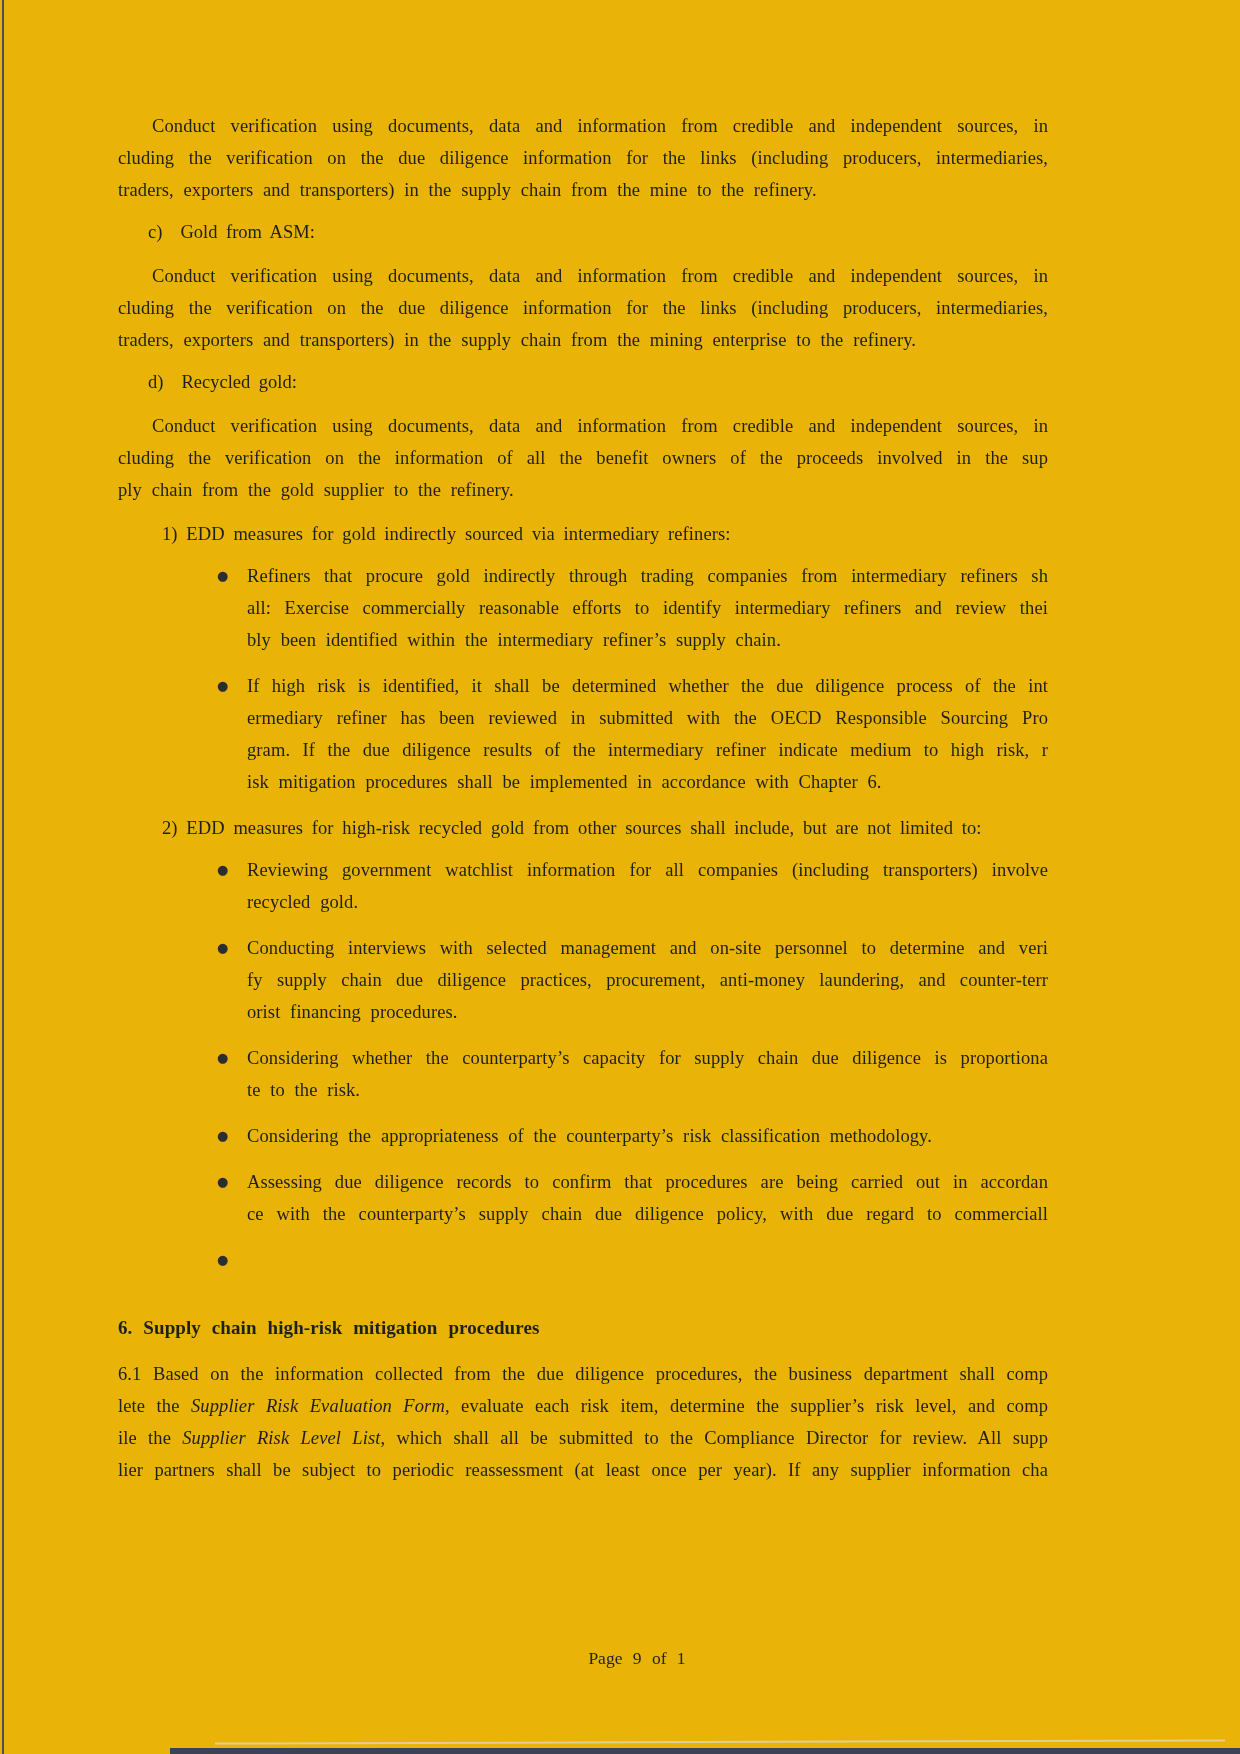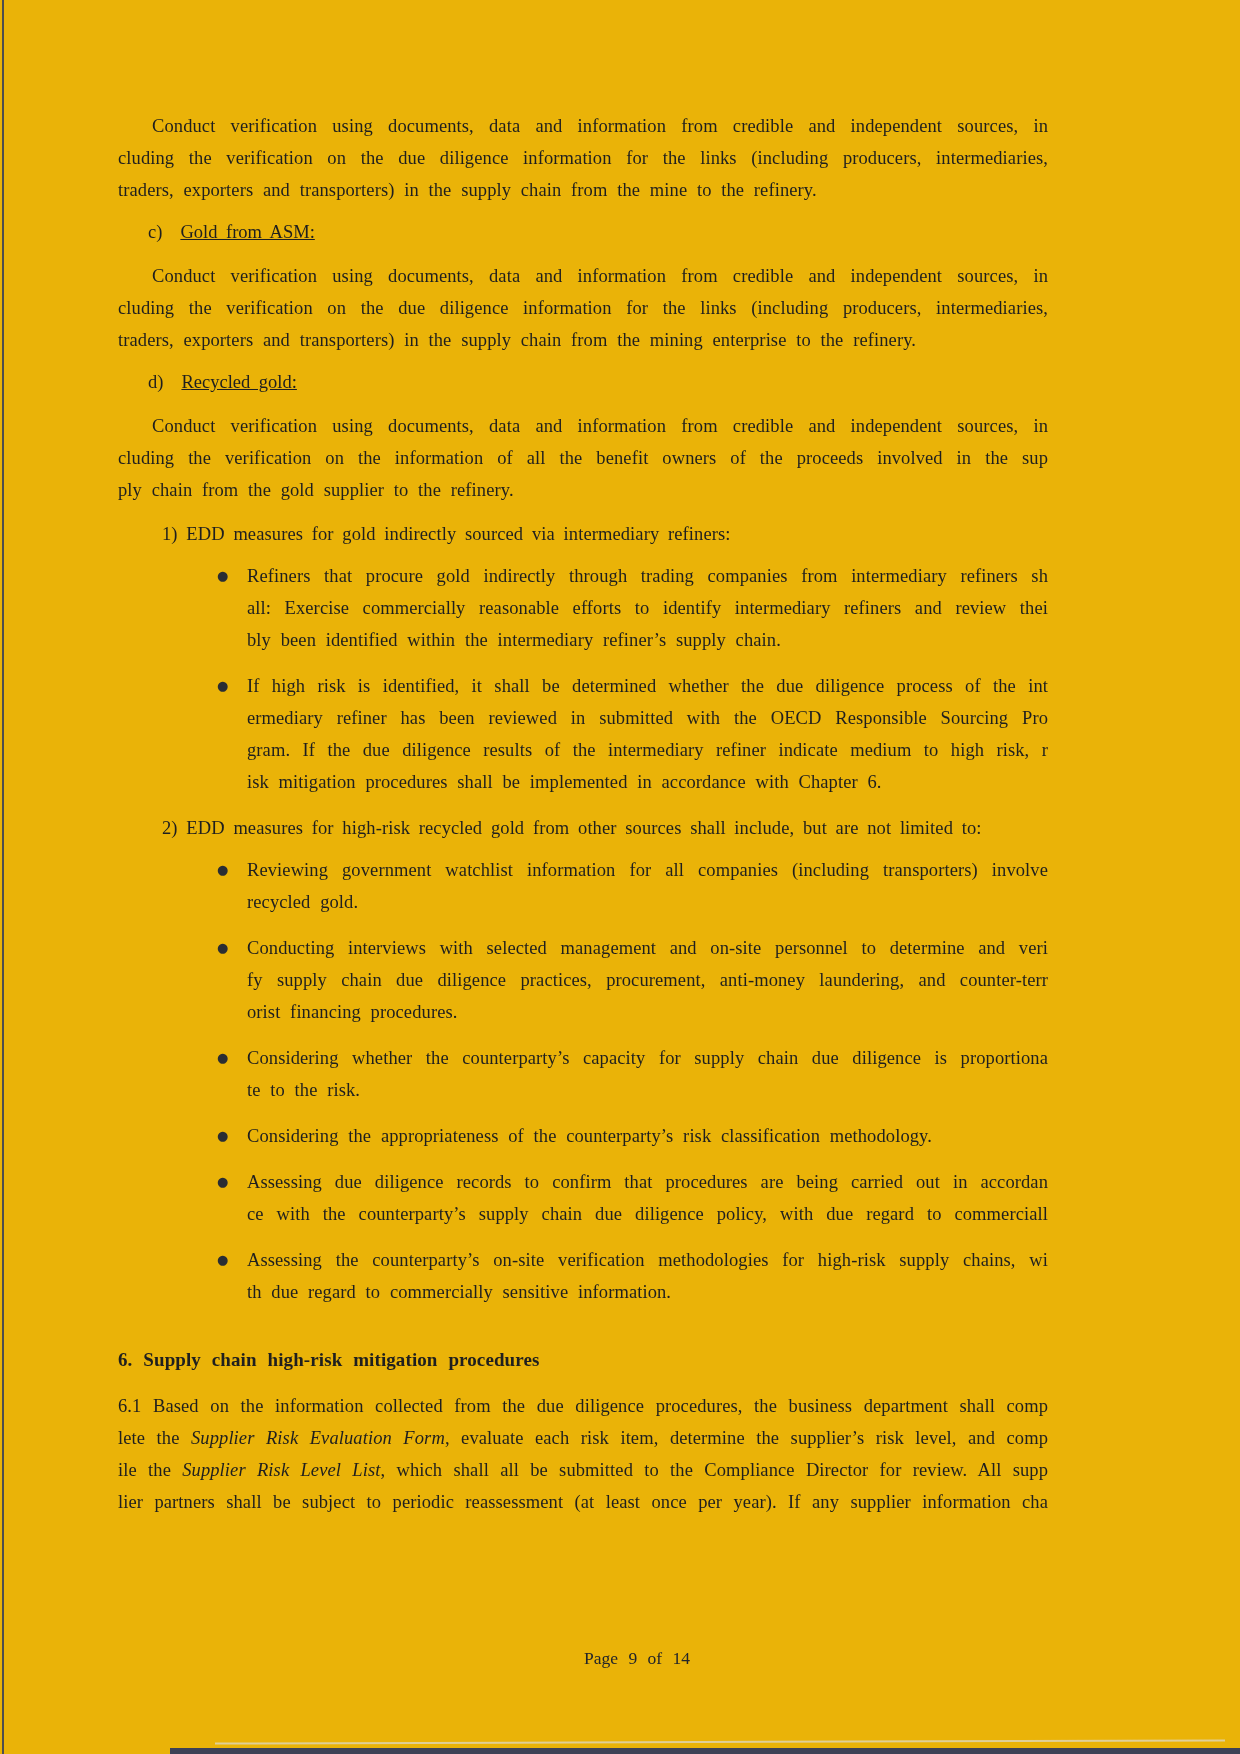--- a/index.html
+++ b/index.html
@@ -26,21 +26,21 @@
   }
   .line {
     line-height: 32px; min-height: 32px;
     letter-spacing: 0.1px;
   }
   .j { text-align: justify; text-align-last: justify; text-justify: inter-word; }
   .l { text-align: left; word-spacing: 5px; white-space: nowrap; }
   .ind { padding-left: 34px; }
   .para { margin: 0 0 10px 0; }
   .item { margin: 0 0 12px 0; padding-left: 30px; line-height: 32px; word-spacing: 4px; }
-  .item .ilabel { margin-left: 18px; text-decoration: underline; }
+  .item .ilabel { margin-left: 18px; }
   .sub { margin: 12px 0 10px 0; padding-left: 44px; word-spacing: 4px; }
   .bullet { display: flex; margin: 0 0 14px 0; padding-left: 99px; }
   .dot {
     width: 30px; flex: 0 0 30px;
     font-size: 13px; line-height: 32px;
     color: #2a2d33;
     font-family: "DejaVu Sans", sans-serif;
   }
   .btext { flex: 1 1 auto; min-width: 0; }
   .heading6 {
@@ -157,34 +157,30 @@
     <div class="bullet">
       <span class="dot">●</span>
       <div class="btext">
         <div class="line j">Assessing due diligence records to confirm that procedures are being carried out in accordan</div>
         <div class="line j">ce with the counterparty’s supply chain due diligence policy, with due regard to commerciall</div>
       </div>
     </div>
 
     <div class="bullet">
       <span class="dot">●</span>
-      <div class="btext">
-        <div class="line j">Assessing the counterparty’s on-site verification methodologies for high-risk supply chains, wi</div>
-        <div class="line l">th due regard to commercially sensitive information.</div>
-      </div>
     </div>
 
     <h2 class="heading6">6. Supply chain high-risk mitigation procedures</h2>
 
     <div class="para">
       <div class="line j">6.1 Based on the information collected from the due diligence procedures, the business department shall comp</div>
       <div class="line j"><span>lete the </span><span class="it">Supplier Risk Evaluation Form</span><span>, evaluate each risk item, determine the supplier’s risk level, and comp</span></div>
       <div class="line j"><span>ile the </span><span class="it">Supplier Risk Level List</span><span>, which shall all be submitted to the Compliance Director for review. All supp</span></div>
       <div class="line j">lier partners shall be subject to periodic reassessment (at least once per year). If any supplier information cha</div>
     </div>
 
   </div>
 
-  <div class="footer">Page 9 of 14</div>
+  <div class="footer">Page 9 of 1</div>
 
   <div class="scan-diagonal"></div>
   <div class="bottom-bar"></div>
 </div>
 
 </body></html>

